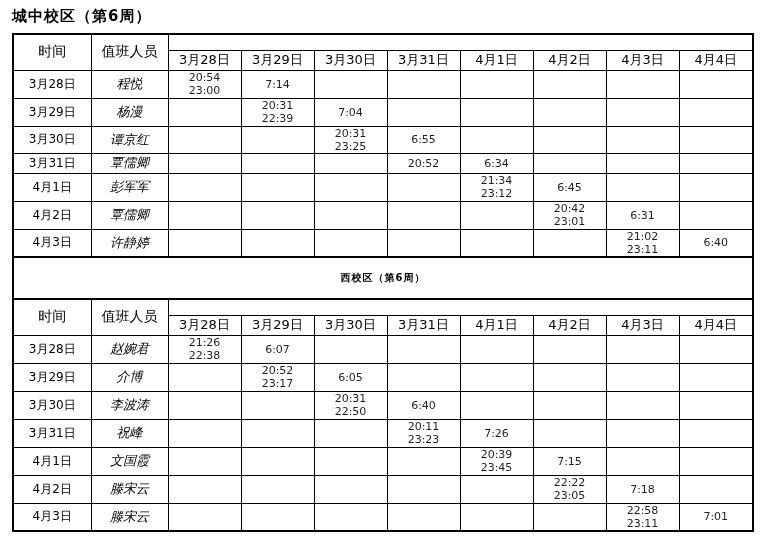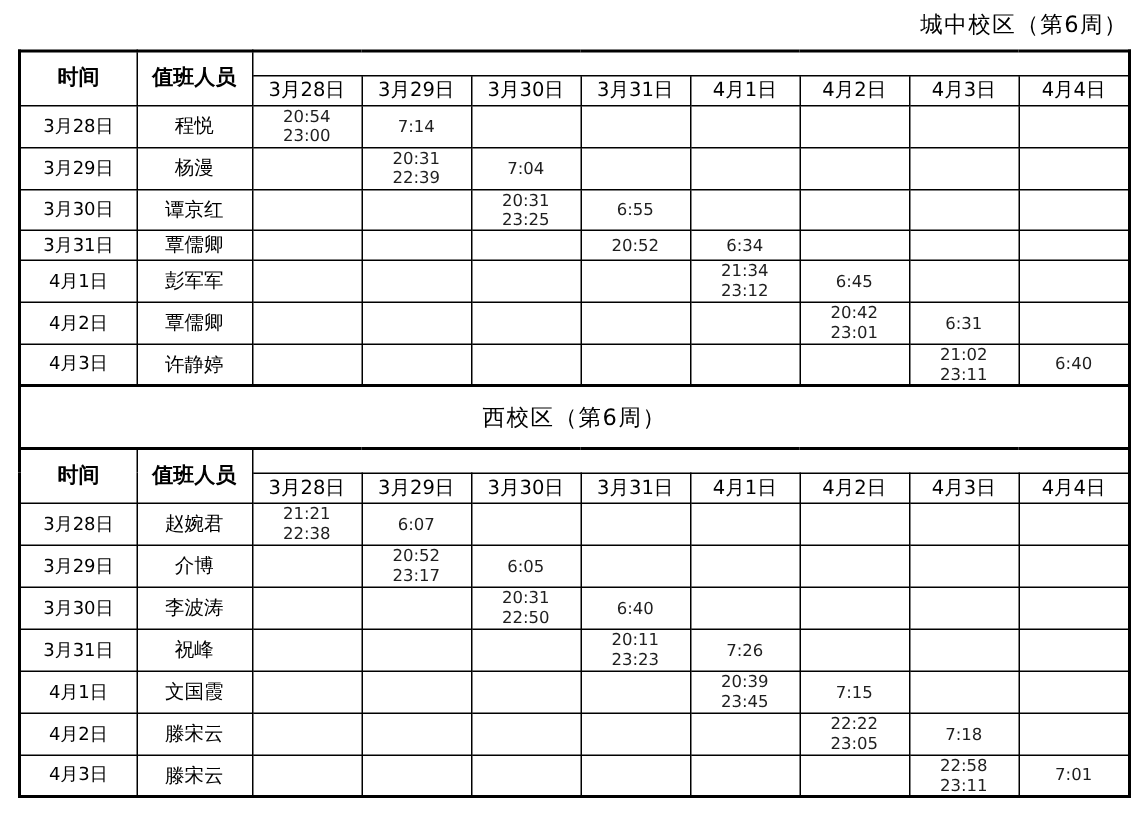--- a/index.html
+++ b/index.html
@@ -15,23 +15,23 @@
   .page {
     position: relative;
     width: 764px;
     height: 542px;
   }
   .main-title {
     width: 740px;
     margin: 0 0 0 12px;
     padding-top: 7px;
     height: 26px;
-    text-align: right;
+    text-align: left;
     font-size: 15px;
-    font-weight: normal;
+    font-weight: bold;
     letter-spacing: 1px;
   }
   table.duty {
     margin-left: 12px;
     width: 740px;
     border-collapse: collapse;
     table-layout: fixed;
     border: 2px solid #000;
   }
   table.duty td, table.duty th {
@@ -41,38 +41,38 @@
     vertical-align: middle;
     overflow: hidden;
   }
   tr.h-strip  { height: 16px; }
   tr.h-dates  { height: 20px; }
   tr.row      { height: 28px; }
   tr.row-med  { height: 24px; }
   tr.row-short{ height: 20px; }
   tr.title-row{ height: 42px; }
   th.h-main {
-    font-weight: bold;
+    font-weight: normal;
     font-size: 14px;
   }
   td.h-date {
     font-size: 13px;
     border-bottom: 2px solid #000;
   }
   td.c-date { font-size: 12px; }
-  td.c-name { font-size: 13px; }
+  td.c-name { font-size: 13px; font-style: italic; }
   td.c-time {
     font-size: 11px;
     line-height: 13px;
     white-space: pre-line;
     color: #1f1f1f;
   }
   tr.title-row td {
-    font-size: 15px;
-    font-weight: normal;
+    font-size: 10px;
+    font-weight: bold;
     letter-spacing: 1px;
     border-top: 2px solid #000;
     border-bottom: 2px solid #000;
   }
 </style>
 </head>
 <body>
 
 <div class="page">
 
@@ -216,21 +216,21 @@
       <td class="h-date">3月31日</td>
       <td class="h-date">4月1日</td>
       <td class="h-date">4月2日</td>
       <td class="h-date">4月3日</td>
       <td class="h-date">4月4日</td>
     </tr>
 
     <tr class="row">
       <td class="c-date">3月28日</td>
       <td class="c-name">赵婉君</td>
-      <td class="c-time">21:21
+      <td class="c-time">21:26
 22:38</td>
       <td class="c-time">6:07</td>
       <td class="c-time"></td>
       <td class="c-time"></td>
       <td class="c-time"></td>
       <td class="c-time"></td>
       <td class="c-time"></td>
       <td class="c-time"></td>
     </tr>
     <tr class="row">

